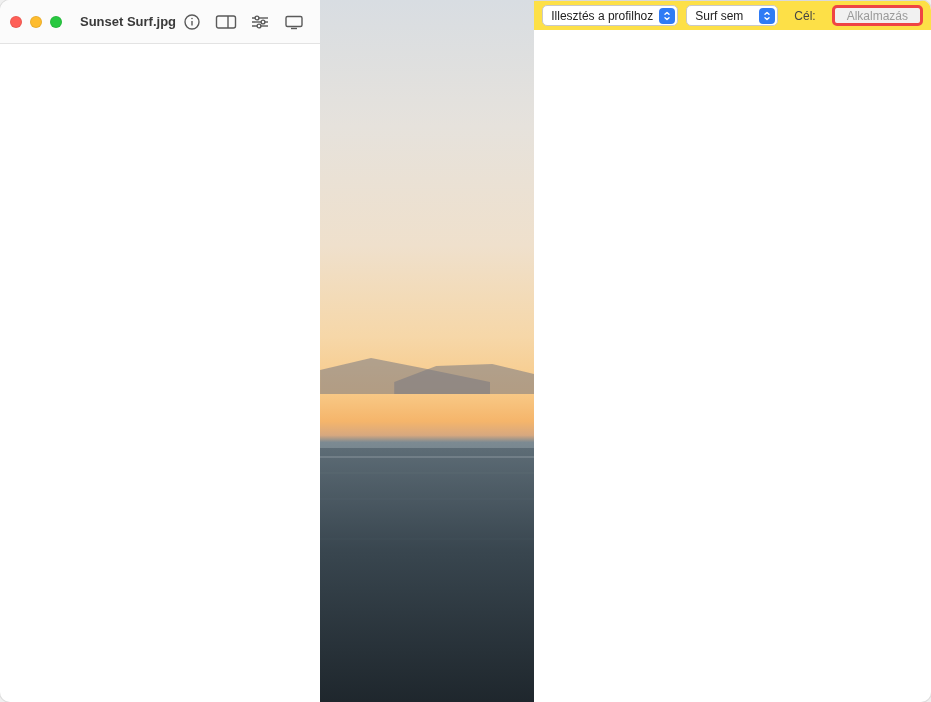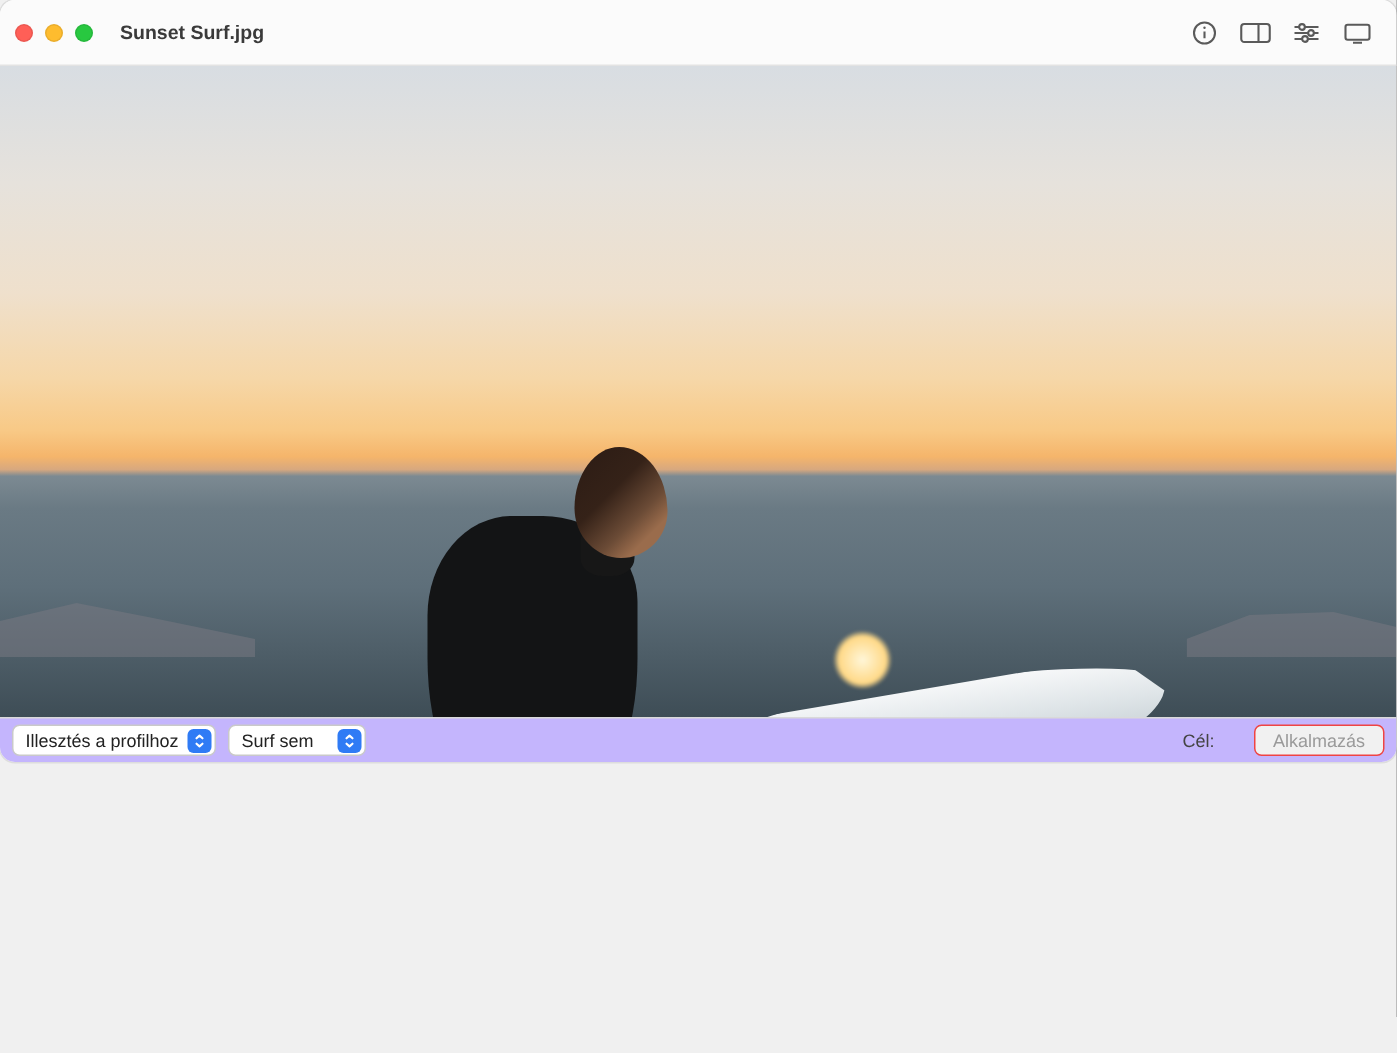--- a/index.html
+++ b/index.html
@@ -5,26 +5,26 @@
   * { box-sizing: border-box; margin: 0; padding: 0; }
   body {
     font-family: -apple-system, "Helvetica Neue", Arial, sans-serif;
     background: #f0f0f0;
     width: 931px;
     height: 702px;
     overflow: hidden;
   }
   .window {
     width: 931px;
-    height: 508px;
+    height: 702px;
     background: #fff;
     border-radius: 10px;
     box-shadow: 0 0 0 1px rgba(0,0,0,0.08);
     display: flex;
-    flex-direction: column;
+    flex-direction: row;
     overflow: hidden;
   }
   
   .titlebar {
     height: 44px;
     background: #fbfbfb;
     border-bottom: 1px solid #e3e3e3;
     display: flex;
     align-items: center;
     padding: 0 10px;
@@ -146,21 +146,21 @@
     background: linear-gradient(to bottom, rgba(90,105,115,0.9), rgba(55,68,77,0.95) 40%, rgba(30,38,44,0.98));
   }
   .ripple {
     position: absolute; left:0; right:0; height:2px;
     background: rgba(255,255,255,0.15);
   }
 
   
   .bottombar {
     height: 30px;
-    background: #c4b5fd;
+    background: #fde047;
     border-top: 1px solid #d9d9d9;
     display: flex;
     align-items: center;
     padding: 0 8px;
     gap: 8px;
     font-size: 12px;
     color: #333;
   }
   .select {
     height: 21px;
@@ -182,27 +182,27 @@
     margin-left: 6px;
     margin-right: 2px;
     display: flex;
     align-items: center;
     justify-content: center;
     color: #fff;
   }
   .select.wide { min-width: 190px; }
   .select.wide .label { flex: 1; }
   .spacer { flex: 1; }
-  .target-label { color: #444; margin-right: 18px; }
+  .target-label { color: #444; margin-right: 8px; }
   .apply-btn {
     height: 21px;
     padding: 0 12px;
     border-radius: 5px;
     background: #f1f1f1;
-    border: 1px solid #ef4444;
+    border: 3px solid #ef4444;
     color: #9a9a9a;
     font-size: 12px;
     display: flex;
     align-items: center;
   }
 </style>
 </head>
 <body>
 
 <div class="window">

